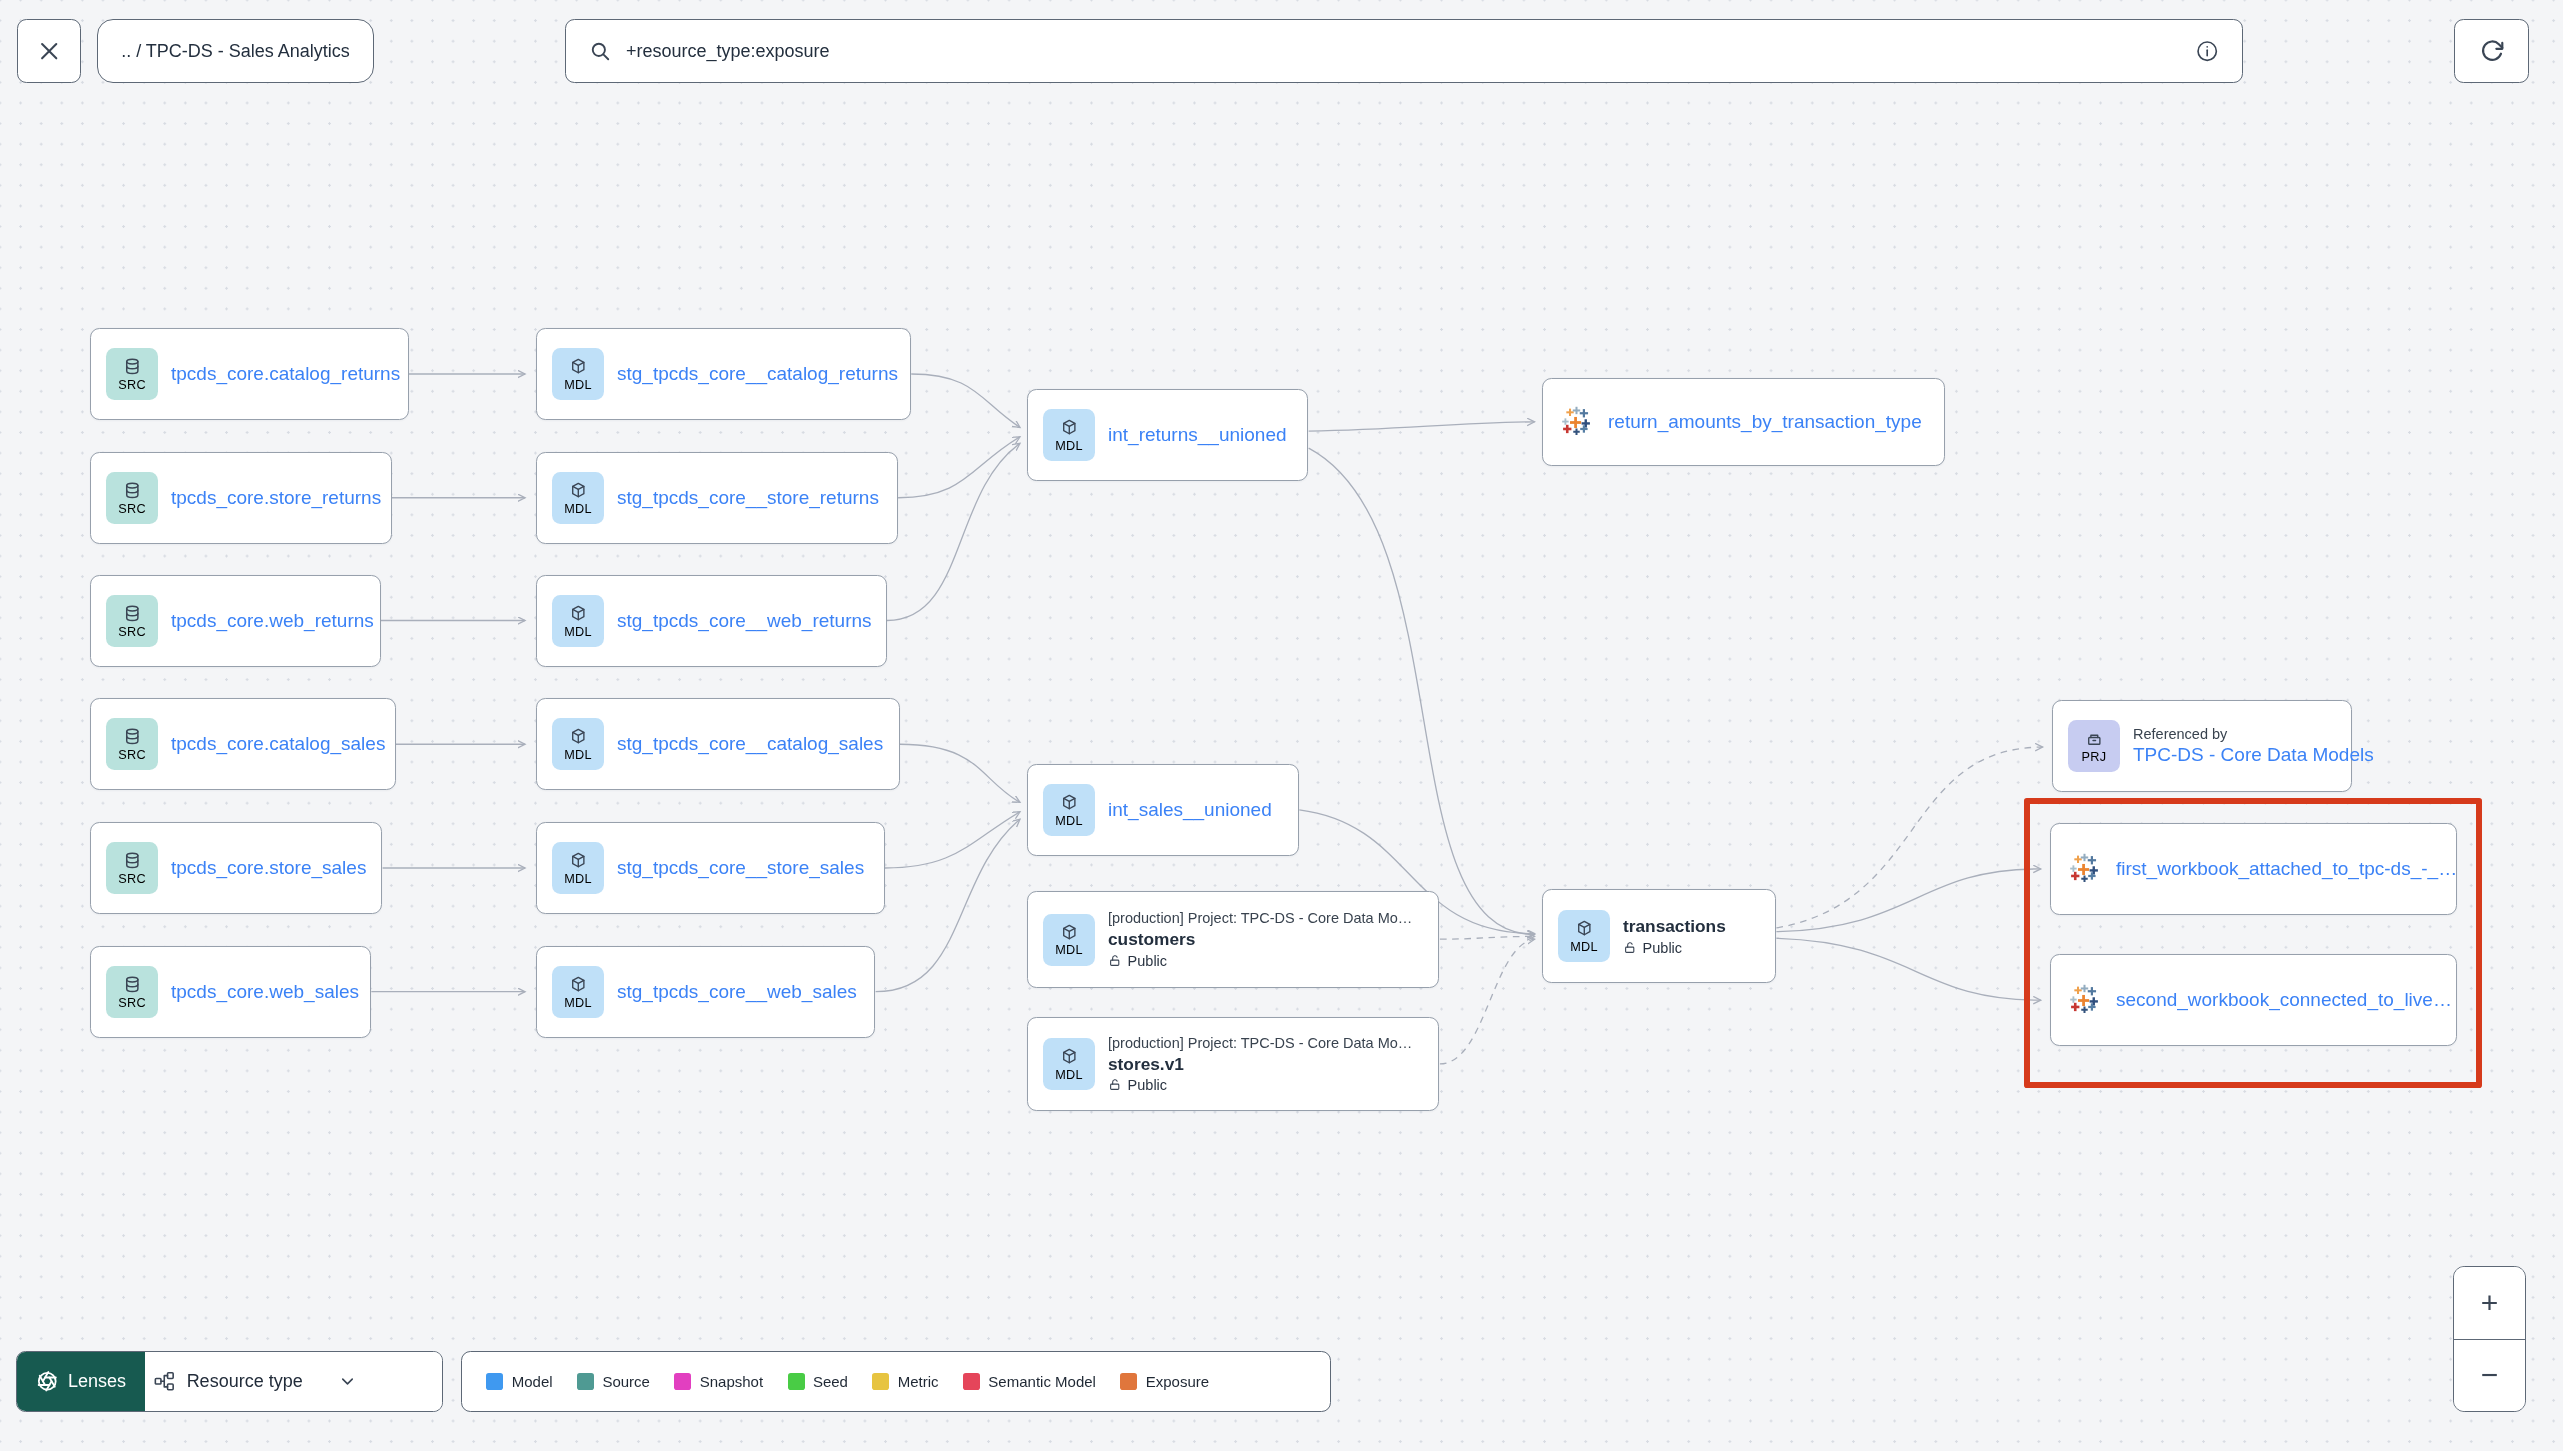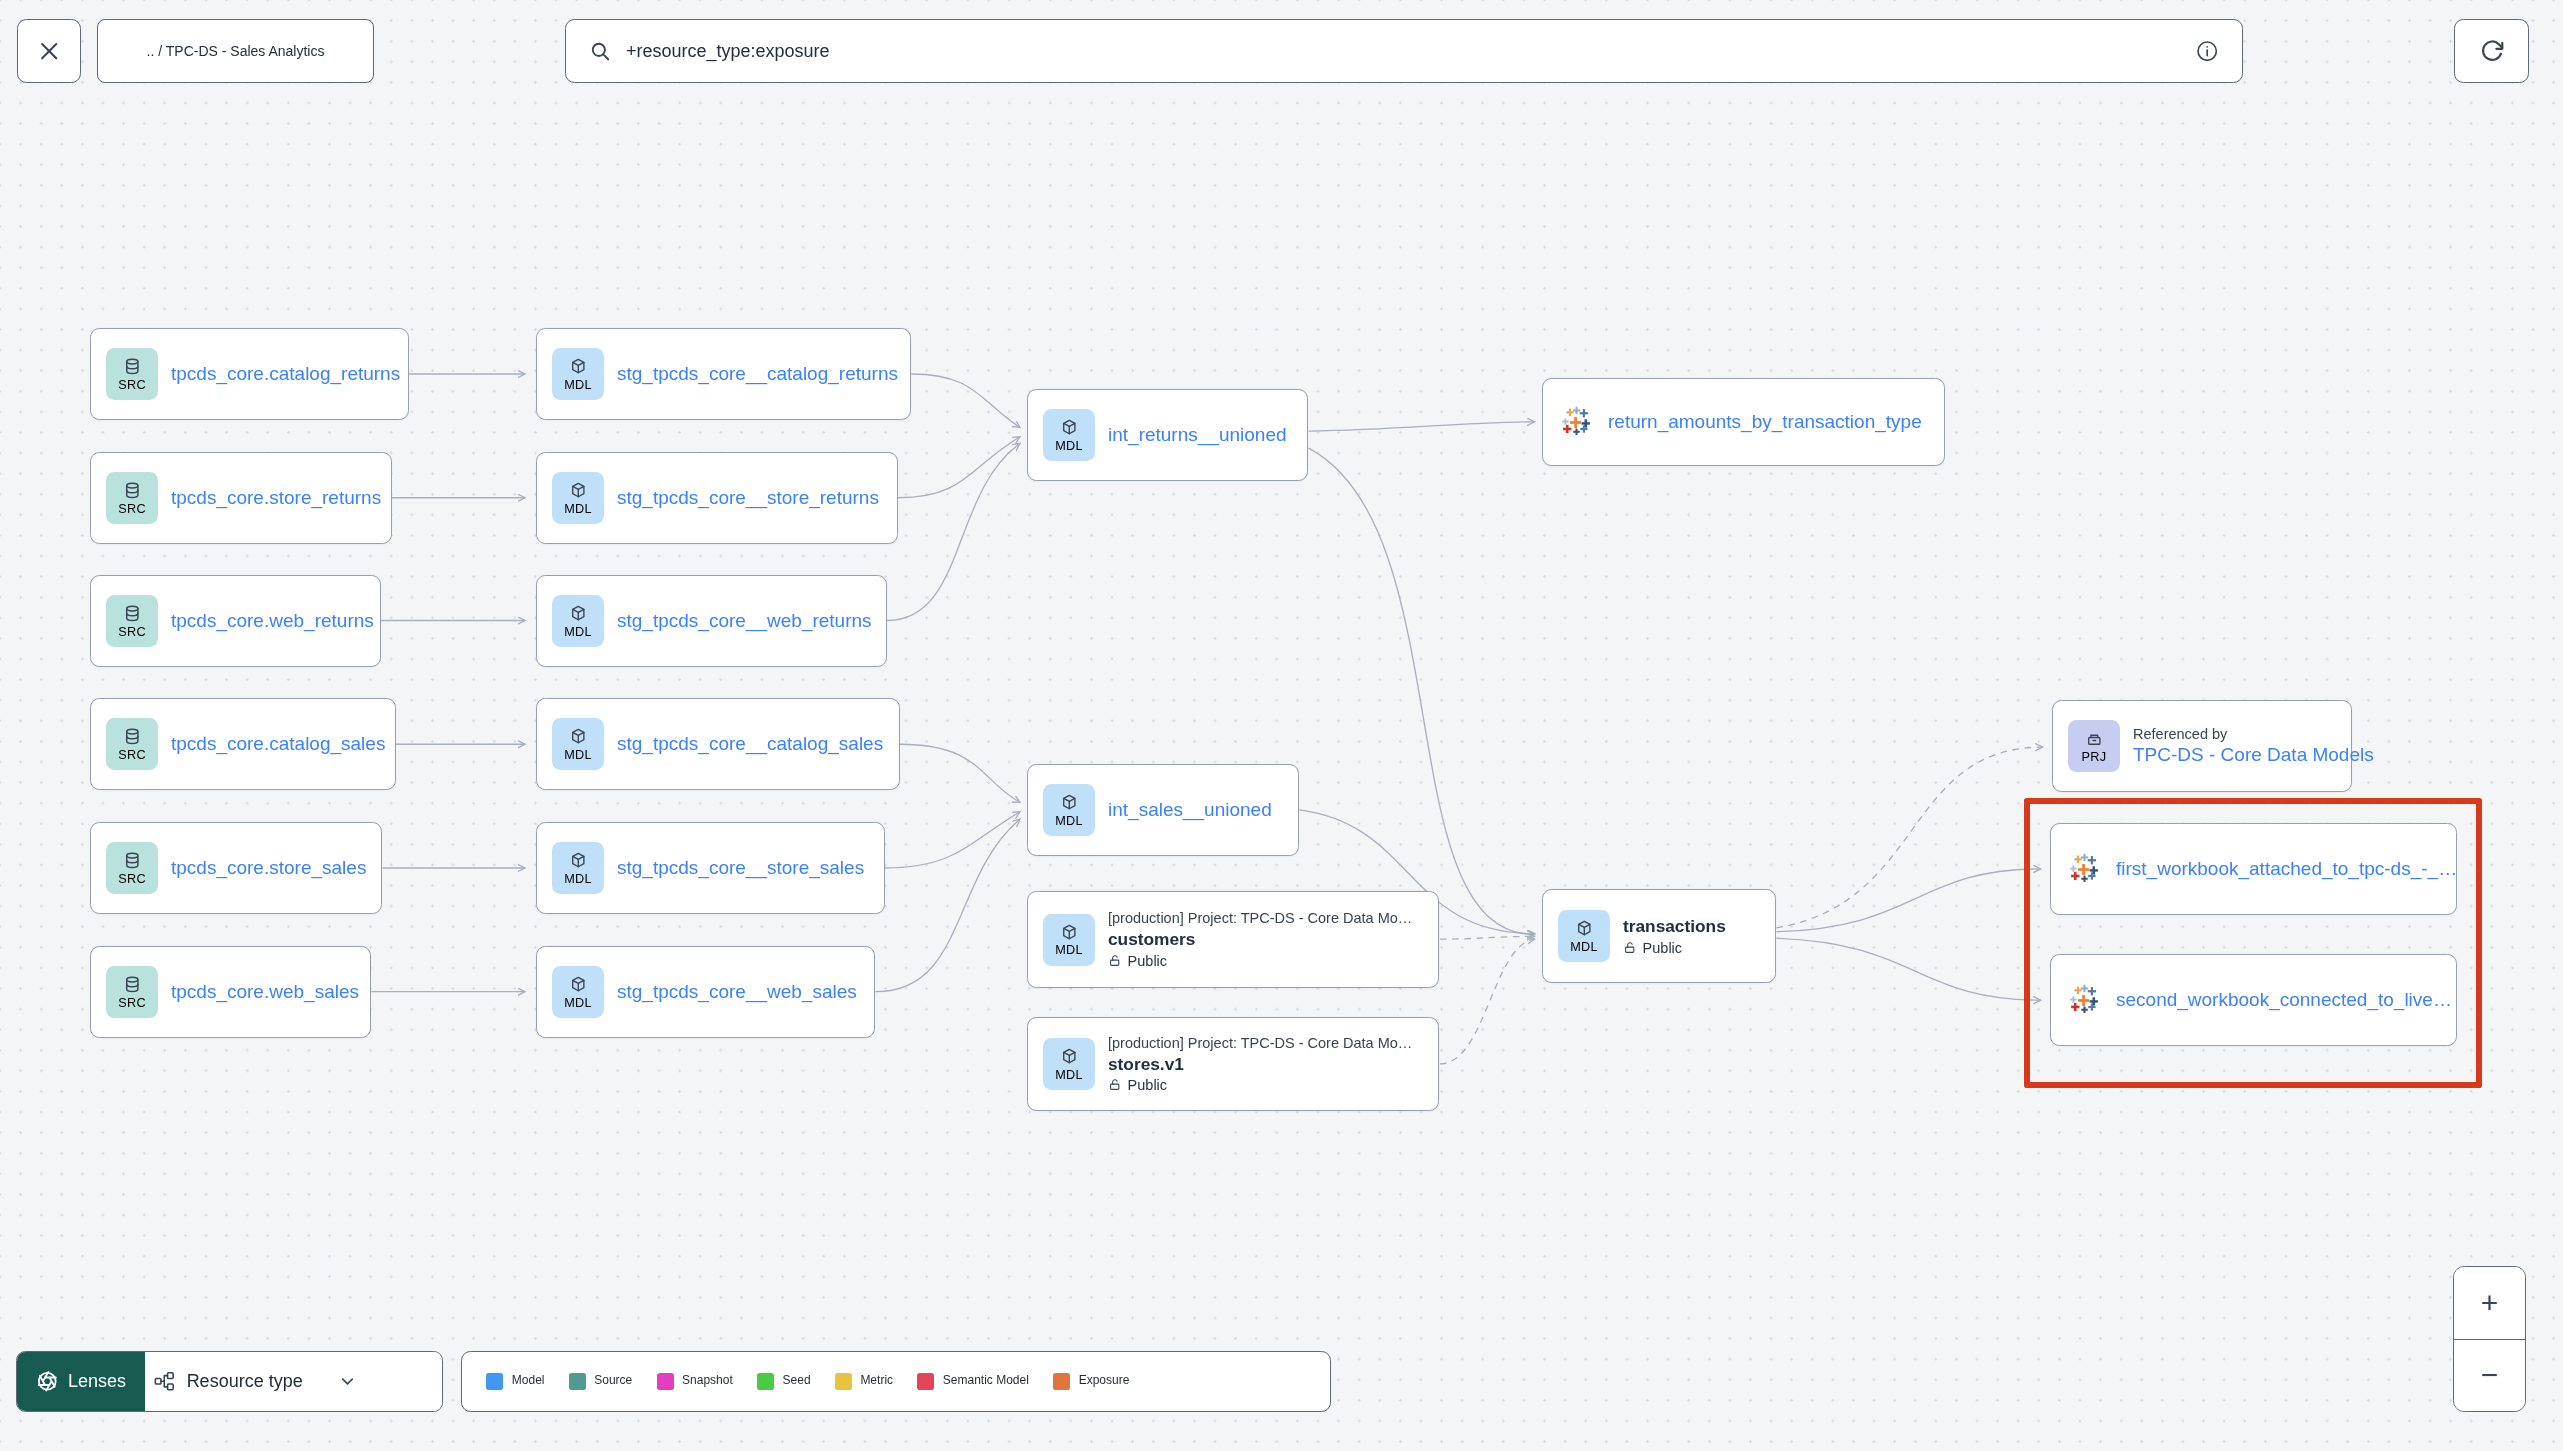--- a/index.html
+++ b/index.html
@@ -3,22 +3,22 @@
 <meta charset="utf-8">
 <style>
   html,body{margin:0;padding:0;width:2563px;height:1451px;overflow:hidden;
     font-family:"Liberation Sans","DejaVu Sans",sans-serif;color:#232F3E;}
   #canvas{position:relative;width:2563px;height:1451px;background:#F4F5F7;
     background-image:radial-gradient(#D7DBE2 1.2px,transparent 1.4px);
     background-size:20.6px 20.6px;background-position:10.3px 10.3px;}
   
   .tb-btn{position:absolute;background:#fff;border:1.9px solid #5D6876;border-radius:9.4px;
     display:flex;align-items:center;justify-content:center;box-sizing:border-box;}
-  .breadcrumb{position:absolute;background:#fff;border:1.9px solid #5D6876;border-radius:8px;
-    display:flex;align-items:center;justify-content:center;font-size:14px;box-sizing:border-box;}
+  .breadcrumb{position:absolute;background:#fff;border:1.9px solid #5D6876;border-radius:16px;
+    display:flex;align-items:center;justify-content:center;font-size:18px;box-sizing:border-box;}
   .searchbar{position:absolute;background:#fff;border:1.9px solid #5D6876;border-radius:9.4px;
     display:flex;align-items:center;gap:13px;padding:0 22.5px;box-sizing:border-box;}
   .searchbar input{border:none;outline:none;flex:1;font-size:18px;color:#232F3E;
     font-family:inherit;background:transparent;}
   .icon-stroke{stroke:#3A4554;fill:none;stroke-width:2;stroke-linecap:round;stroke-linejoin:round;}
   
   .node{position:absolute;background:#fff;border:1.4px solid #97A0AC;border-radius:9.4px;
     display:flex;align-items:center;gap:13px;padding:0 13px 0 15px;box-sizing:border-box;
     box-shadow:0 0.9px 1.9px rgba(40,50,70,.05);}
   .tile{width:52px;height:52px;border-radius:8.4px;display:flex;flex-direction:column;
@@ -40,21 +40,21 @@
   
   .lenses-wrap{position:absolute;background:#fff;border:1.9px solid #5D6876;border-radius:9.4px;
     display:flex;overflow:hidden;box-sizing:border-box;}
   .lenses-left{background:#175A50;color:#fff;display:flex;align-items:center;gap:9.4px;
     padding:0 19px;font-size:18px;}
   .resource-btn{flex:1;display:flex;align-items:center;gap:11.2px;padding:0 8px;font-size:18px;
     color:#222C3A;background:#fff;}
   .resource-btn .chev{margin-left:24.4px;}
   .legend-box{position:absolute;background:#fff;border:1.9px solid #5D6876;border-radius:9.4px;
     display:flex;align-items:center;gap:24.4px;padding:0 24.4px;box-sizing:border-box;}
-  .legend-item{display:flex;gap:8.4px;font-size:12px;color:#1F2834;}
+  .legend-item{display:flex;gap:8.4px;font-size:15px;color:#1F2834;}
   .swatch{width:17px;height:17px;border-radius:2.8px;flex:none;}
   .zoomctl{position:absolute;background:#fff;border:1.9px solid #5D6876;border-radius:11.2px;
     display:flex;flex-direction:column;box-sizing:border-box;overflow:hidden;}
   .zoomctl button{flex:1;border:none;background:#fff;font-size:30px;color:#3A4554;cursor:pointer;
     font-family:inherit;line-height:1;}
   .zoomctl button + button{border-top:1.9px solid #5D6876;}
 </style>
 </head>
 <body>
 

